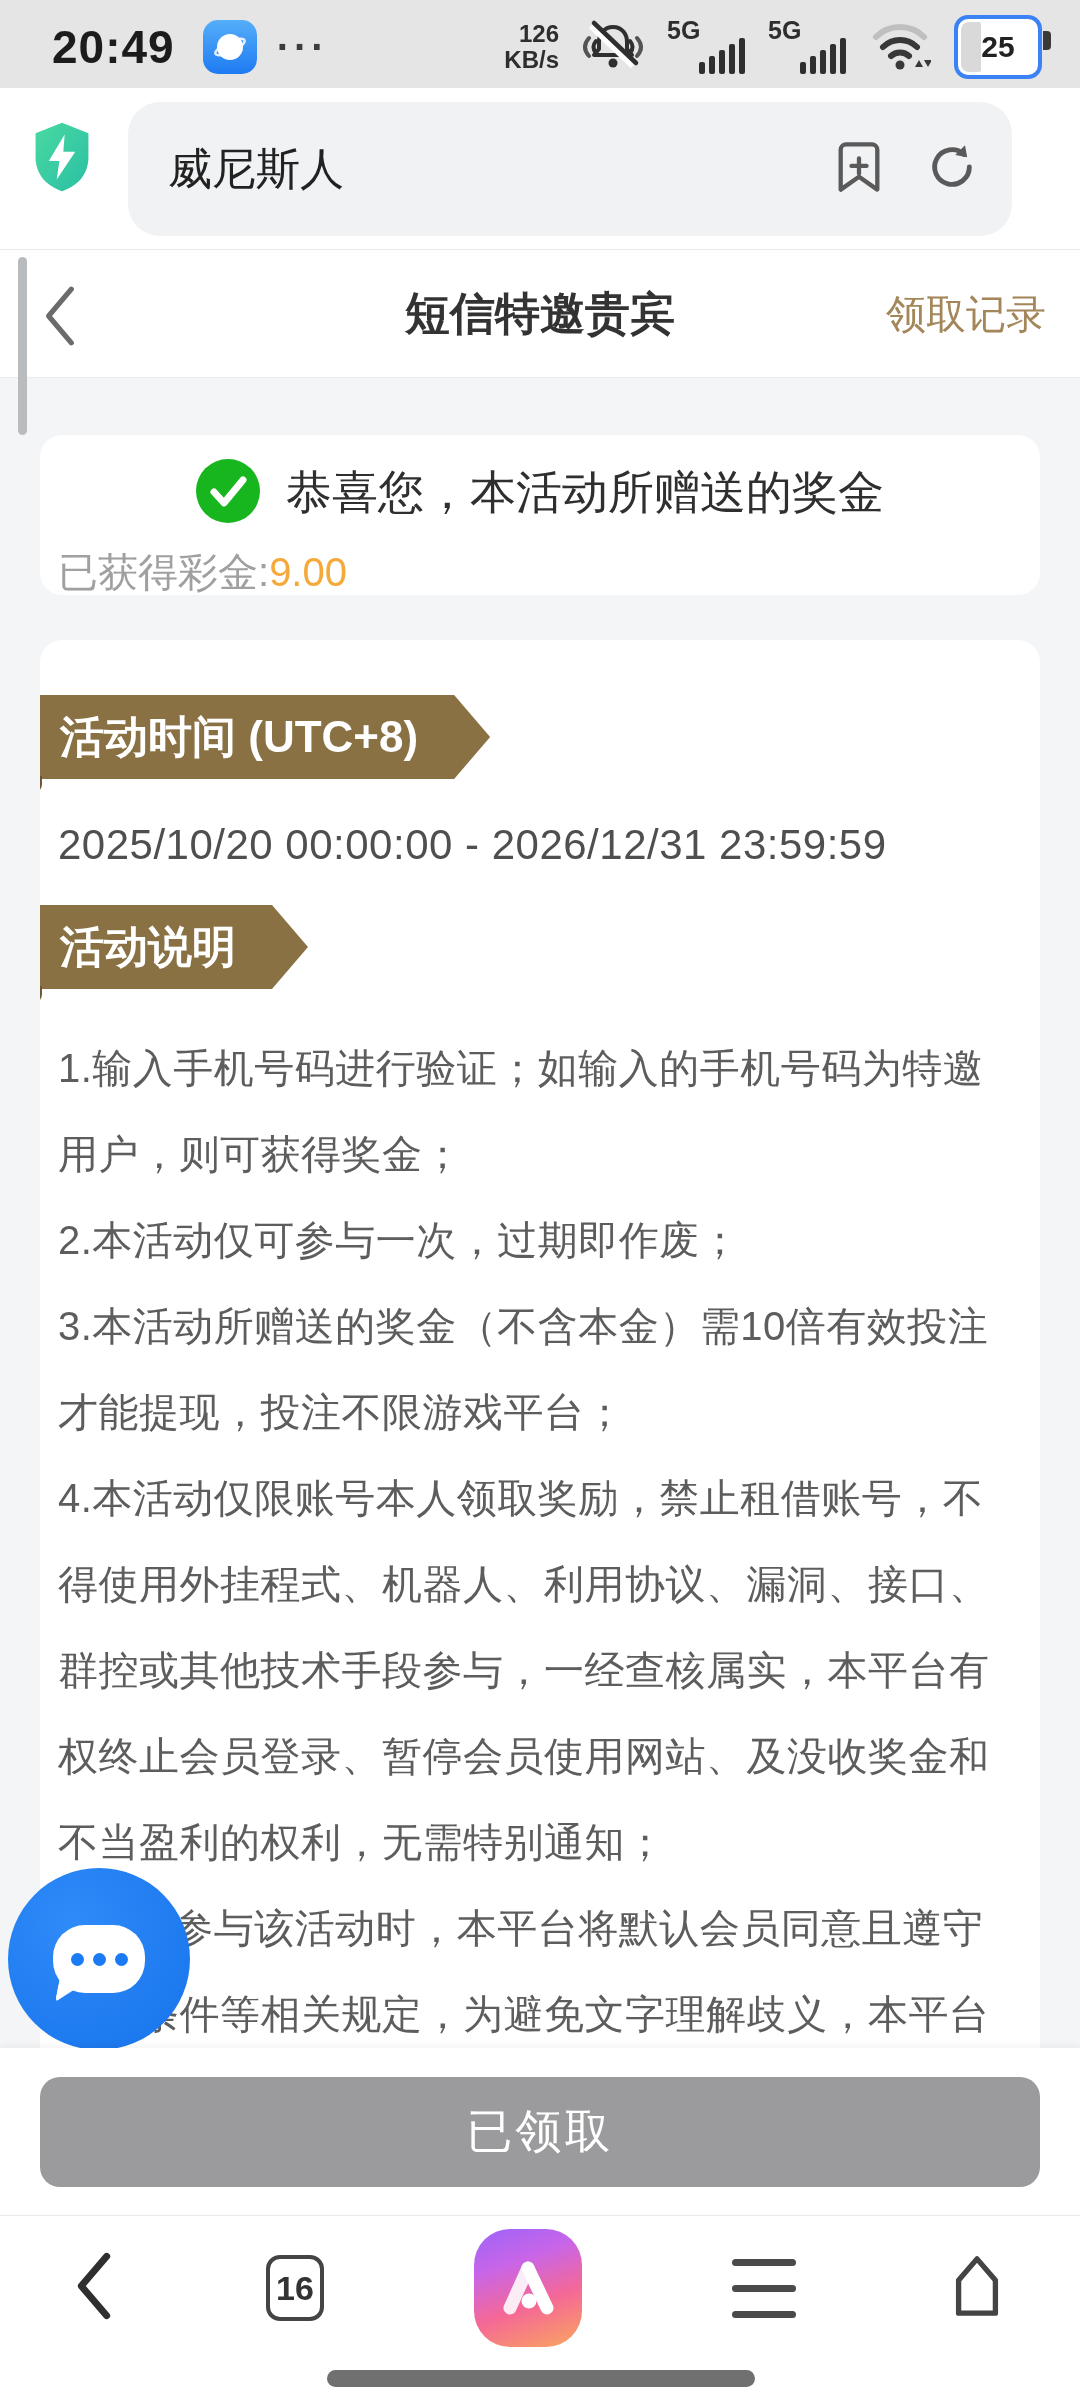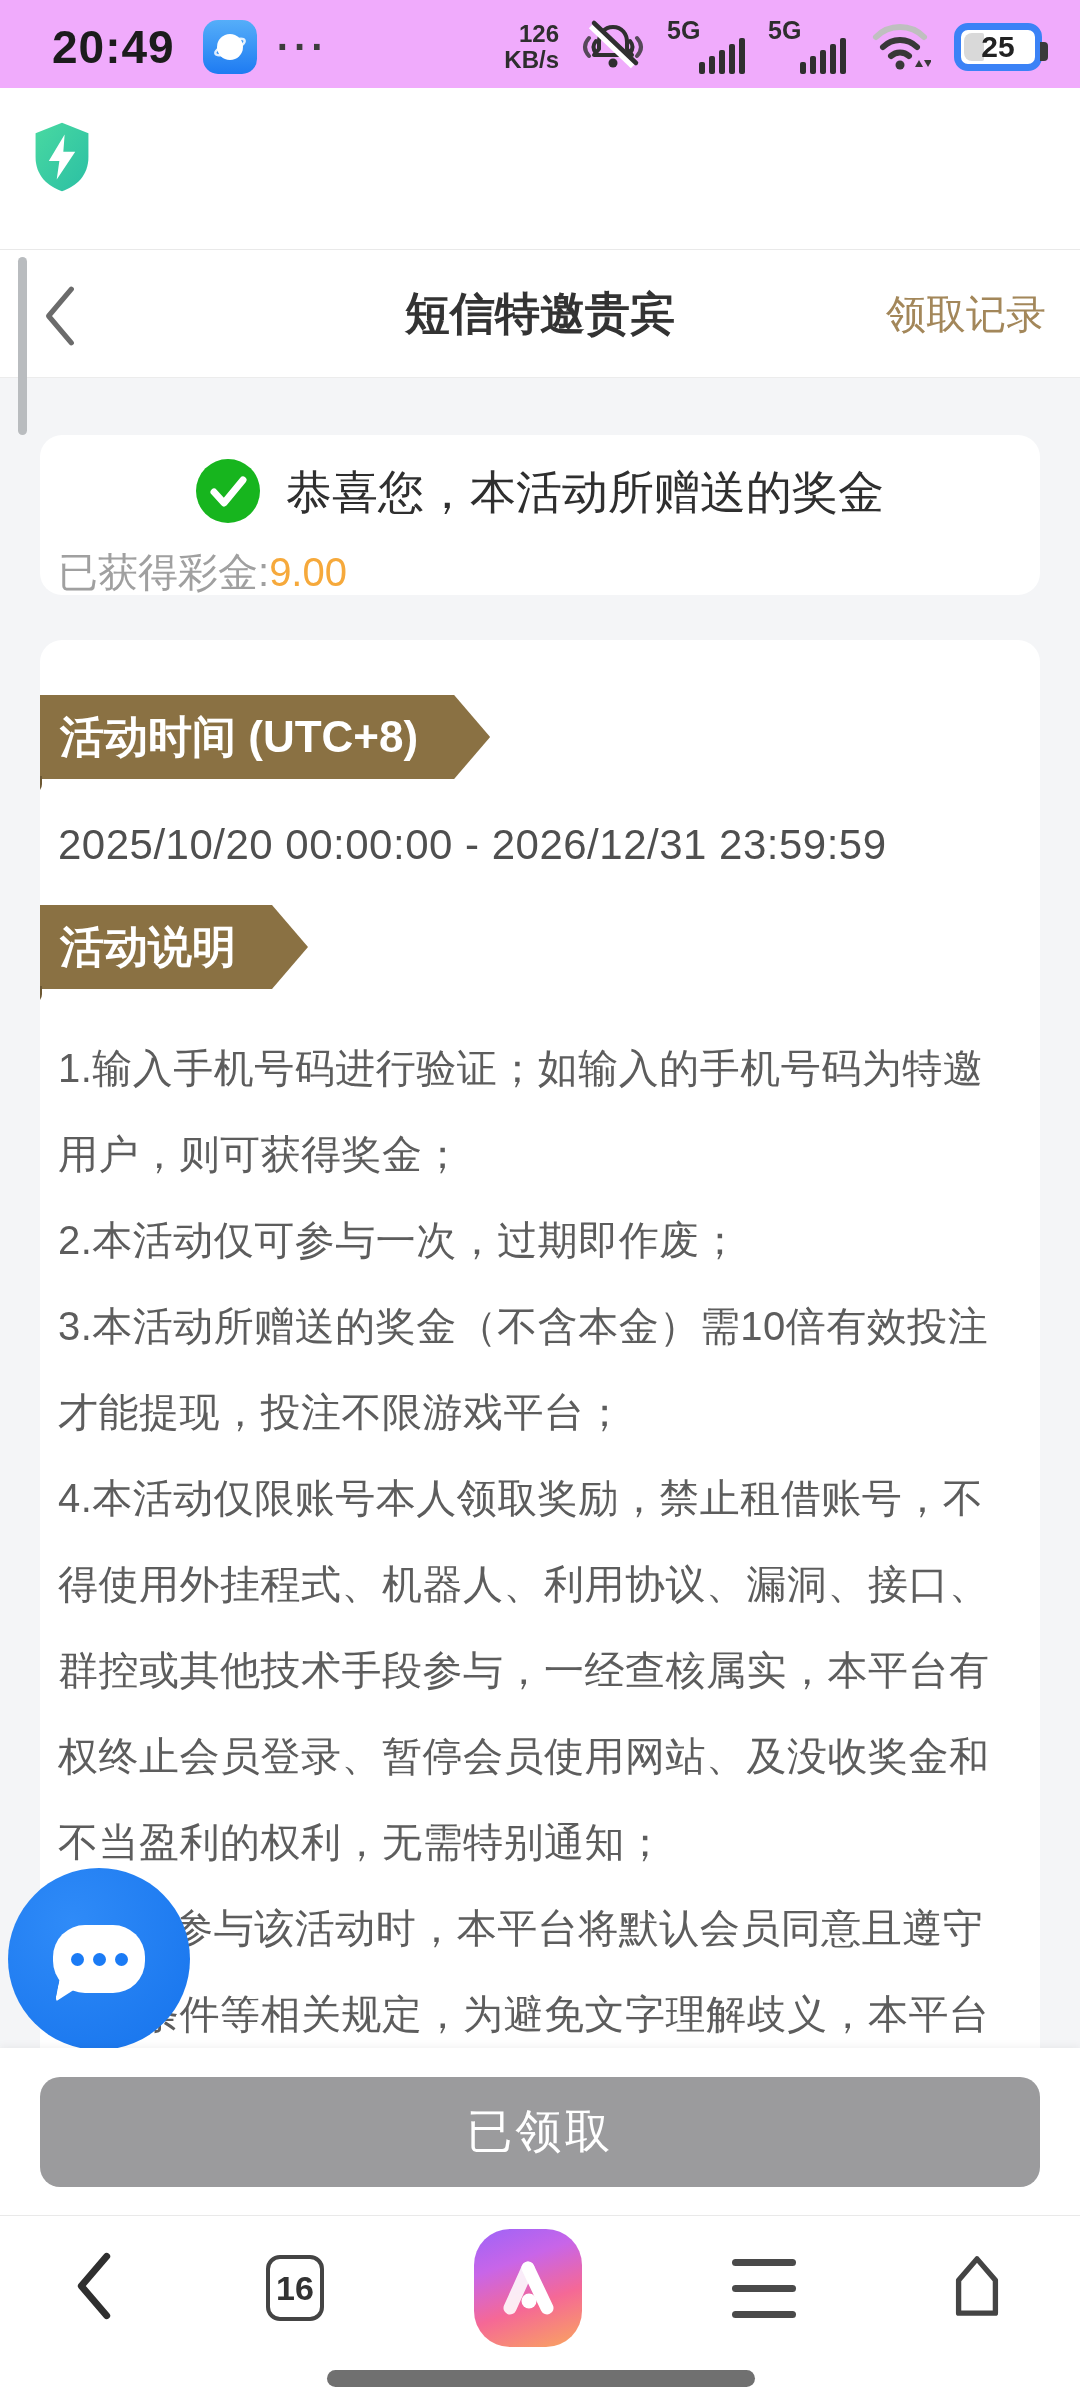--- a/index.html
+++ b/index.html
@@ -2,32 +2,32 @@
 <html><head>
 <meta charset="utf-8">
 <style>
   * { margin:0; padding:0; box-sizing:border-box; }
   html,body { width:1080px; height:2400px; }
   body { font-family:"Liberation Sans","DejaVu Sans",sans-serif; background:#fff; }
   .screen { position:relative; width:1080px; height:2400px; background:#fff; overflow:hidden; }
 
   
   .status-bar { position:absolute; top:0; left:0; width:1080px; height:88px;
-    display:flex; align-items:center; padding:6px 38px 0 52px; background:#f0abfc; }
+    display:flex; align-items:center; padding:6px 38px 0 52px; background:#e5e5e5; }
   .sb-time { font-size:46px; font-weight:700; color:#1c1c1c; letter-spacing:1px; }
   .sb-app { width:54px; height:54px; margin-left:28px; border-radius:15px;
     background:linear-gradient(180deg,#55aef9 0%,#1e7bf2 100%);
     display:flex; align-items:center; justify-content:center; }
   .sb-more { font-size:40px; color:#3c3c3c; margin-left:20px; letter-spacing:4px; font-weight:700; }
   .sb-right { margin-left:auto; display:flex; align-items:center; gap:23px; }
   .sb-speed { text-align:right; font-size:24px; line-height:1.08; color:#2e2e2e; font-weight:600; }
   .sig-group { position:relative; width:78px; height:58px; }
   .sig-label { position:absolute; top:-2px; left:0; font-size:25px; font-weight:700; color:#2e2e2e; }
   .sig-bars { position:absolute; right:0; bottom:2px; }
-  .battery { position:relative; width:88px; height:48px; border:7px solid #3b82f6; border-radius:14px; background:#fff; }
+  .battery { position:relative; width:88px; height:64px; border:4px solid #3b82f6; border-radius:14px; background:#fff; }
   .battery .fill { position:absolute; left:3px; top:3px; bottom:3px; width:20px; background:#d9d9d9; border-radius:8px 2px 2px 8px; }
   .battery .num { position:absolute; inset:0; display:flex; align-items:center; justify-content:center;
     font-size:30px; font-weight:600; color:#222; }
   .battery .nub { position:absolute; right:-13px; top:12px; width:8px; height:19px; background:#3a3a3a; border-radius:0 4px 4px 0; }
 
   
   .addr-row { position:absolute; top:88px; left:0; width:1080px; height:162px; background:#fff;
     border-bottom:1px solid #e9e9e9; }
   .addr-shield { position:absolute; left:28px; top:32px; }
   .addr-field { position:absolute; left:128px; top:14px; width:884px; height:134px;
@@ -179,20 +179,38 @@
         <defs>
           <linearGradient id="tealg" x1="0" y1="0" x2="1" y2="1">
             <stop offset="0" stop-color="#49d9a1"></stop>
               <stop offset="1" stop-color="#2bbfa4"></stop>
           </linearGradient>
         </defs>
         <path d="M24 2 L44 10 V28 C44 42 35 50 24 54 C13 50 4 42 4 28 V10 Z" fill="url(#tealg)"></path>
         <path d="M26 11 L14 31 H22 L20 45 L34 24 H25 Z" fill="#ffffff"></path>
       </svg>
     </span>
+    <div class="addr-field">
+      <span class="addr-text">威尼斯人</span>
+      <span class="addr-icons">
+        <span>
+          <svg width="50" height="56" viewBox="0 0 44 52">
+            <path d="M10 5 h24 a5 5 0 0 1 5 5 v37 l-17 -12 l-17 12 v-37 a5 5 0 0 1 5 -5 z" fill="none" stroke="#5a5a5a" stroke-width="4" stroke-linejoin="round"></path>
+            <line x1="22" y1="18" x2="22" y2="32" stroke="#5a5a5a" stroke-width="4" stroke-linecap="round"></line>
+            <line x1="15" y1="25" x2="29" y2="25" stroke="#5a5a5a" stroke-width="4" stroke-linecap="round"></line>
+          </svg>
+        </span>
+        <span>
+          <svg width="52" height="52" viewBox="0 0 48 48">
+            <path d="M40 24 a16 16 0 1 1 -5 -11.6" fill="none" stroke="#5a5a5a" stroke-width="4.5" stroke-linecap="round"></path>
+            <path d="M36 4 l2 11 l-11 -2 z" fill="#5a5a5a"></path>
+          </svg>
+        </span>
+      </span>
+    </div>
   </div>
 
   <div class="page-header">
     <span class="ph-back">
       <svg width="38" height="62" viewBox="0 0 36 60">
         <polyline points="28,4 6,30 28,56" fill="none" stroke="#6b6b6b" stroke-width="5" stroke-linecap="round" stroke-linejoin="round"></polyline>
       </svg>
     </span>
     <span class="ph-title">短信特邀贵宾</span>
     <span class="ph-link">领取记录</span>

